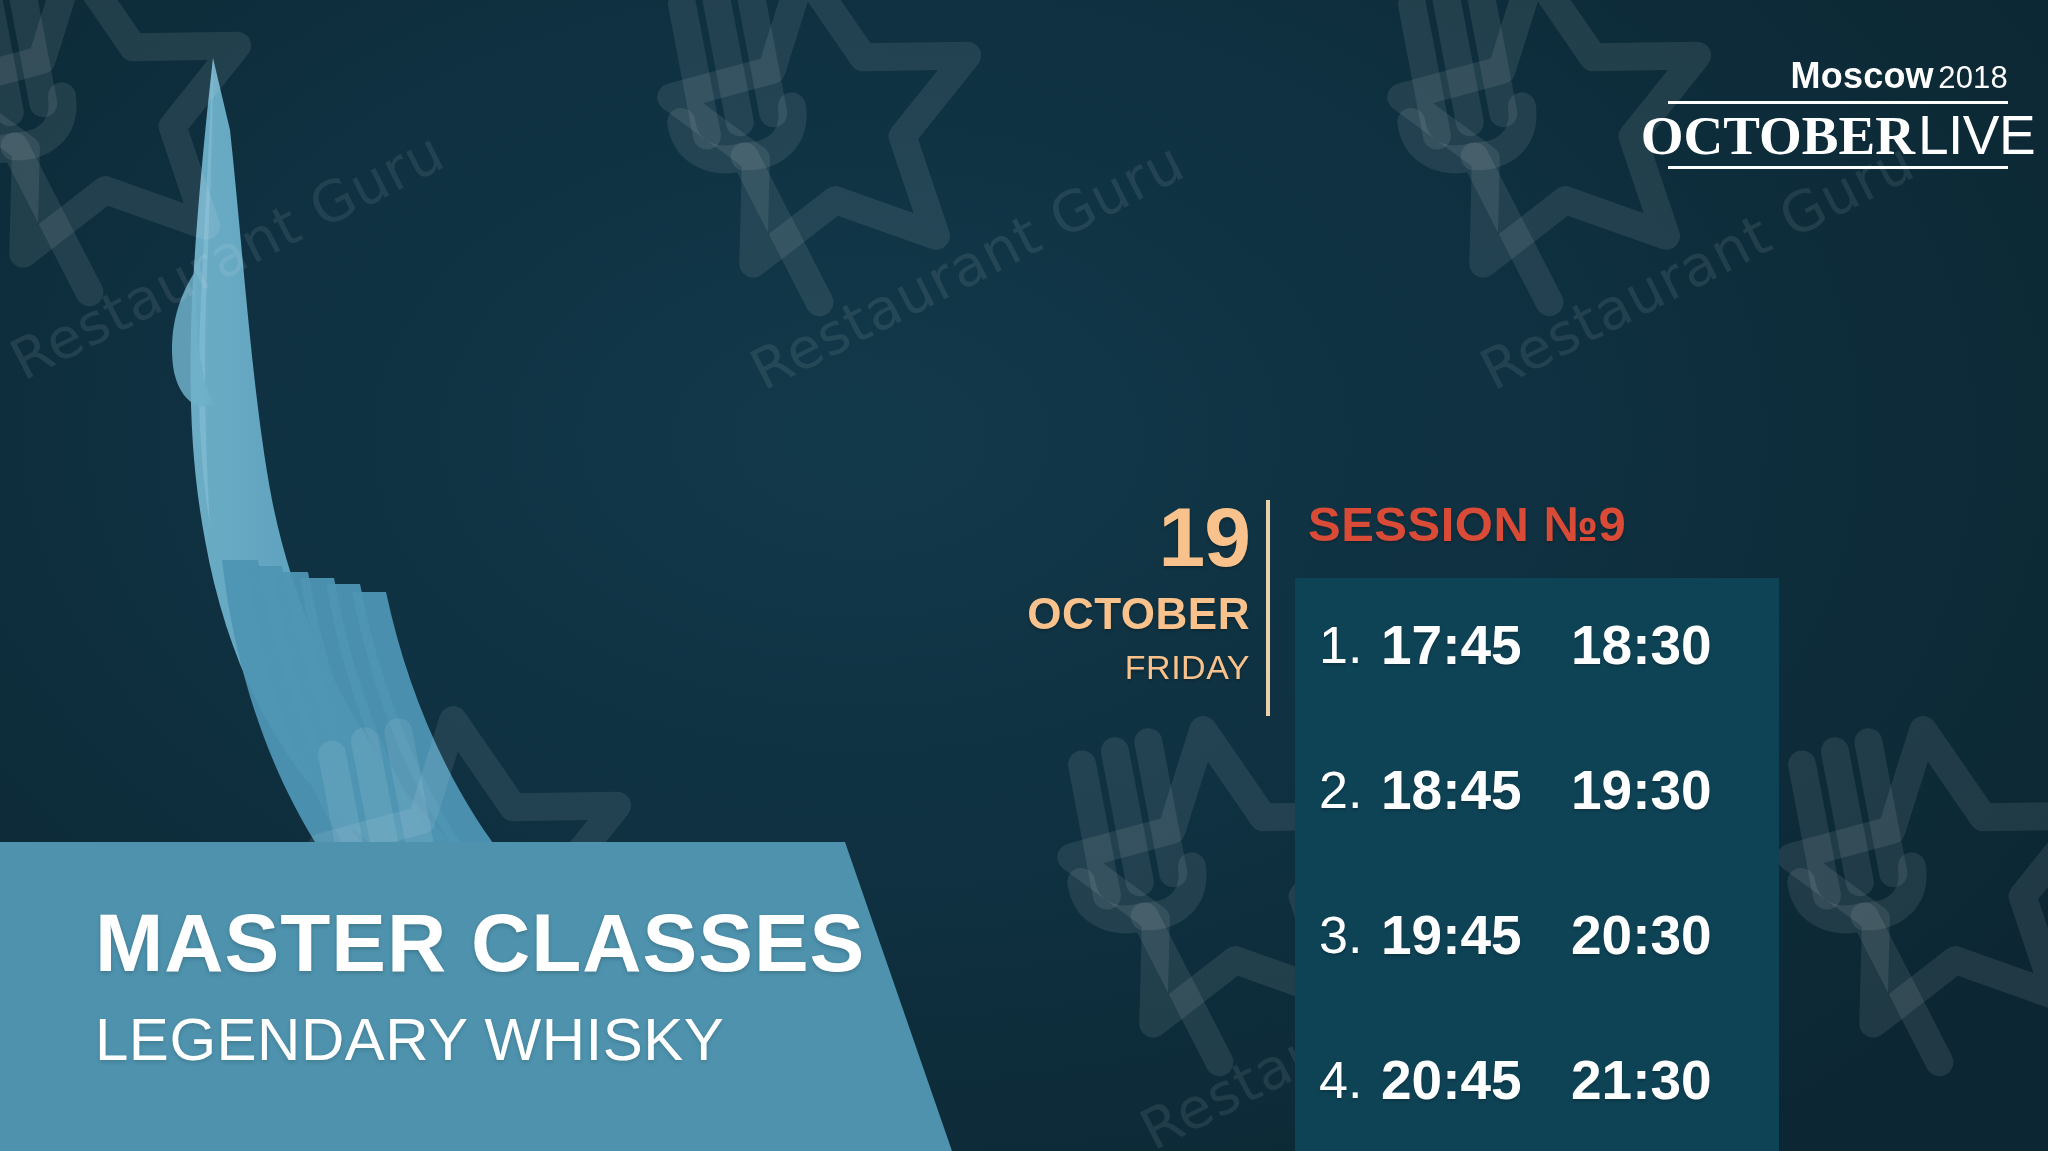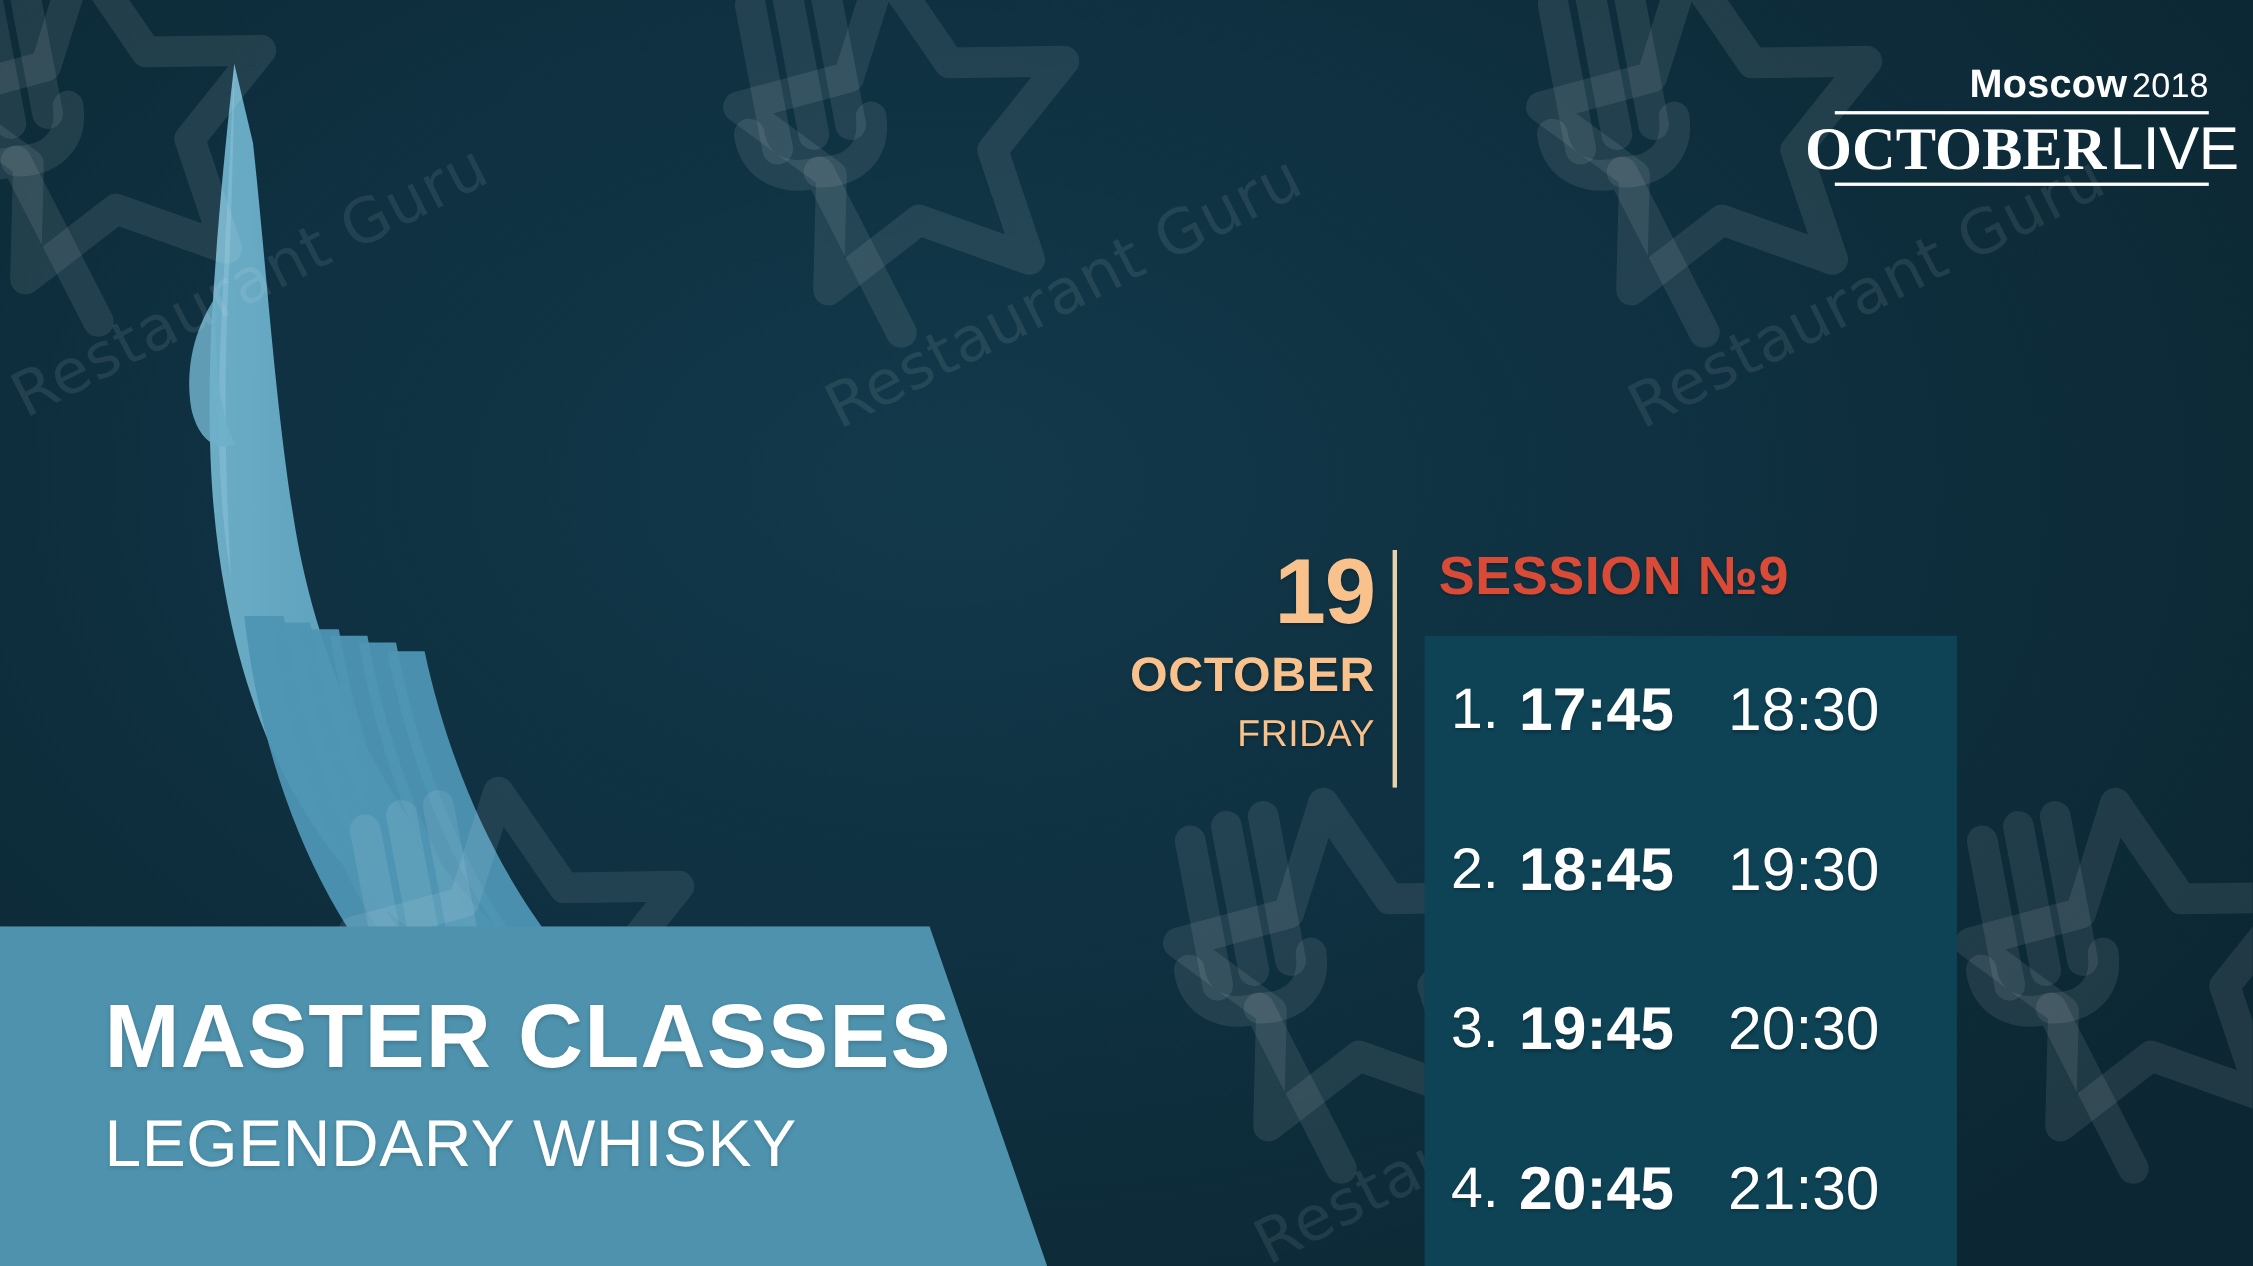--- a/index.html
+++ b/index.html
@@ -144,21 +144,21 @@
   .t-idx{
     width:86px;padding-left:24px;box-sizing:border-box;
     font-size:52px;font-weight:300;
     text-shadow:0 2px 3px rgba(0,0,0,.22);
   }
   .t-start{
     width:190px;font-size:55px;font-weight:700;
     text-shadow:0 2px 3px rgba(0,0,0,.22);
   }
   .t-end{
-    font-size:55px;font-weight:400;
+    font-size:55px;font-weight:700;
     text-shadow:0 2px 3px rgba(0,0,0,.22);
   }
 </style>
 </head>
 <body>
 
 <div id="poster">
 
   <div id="monument">
     <svg viewBox="0 0 900 1151" xmlns="http://www.w3.org/2000/svg">

